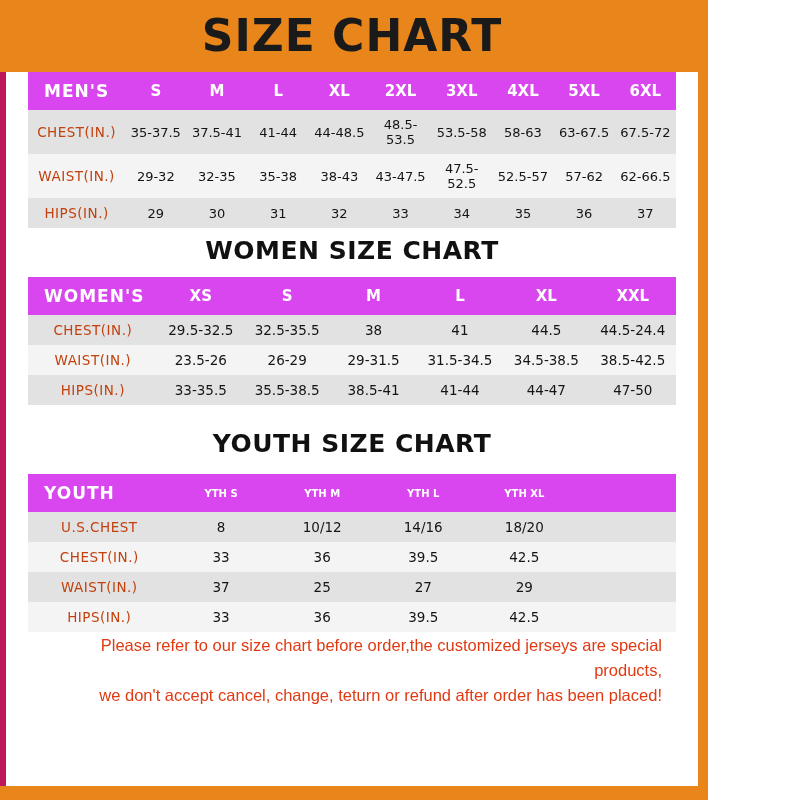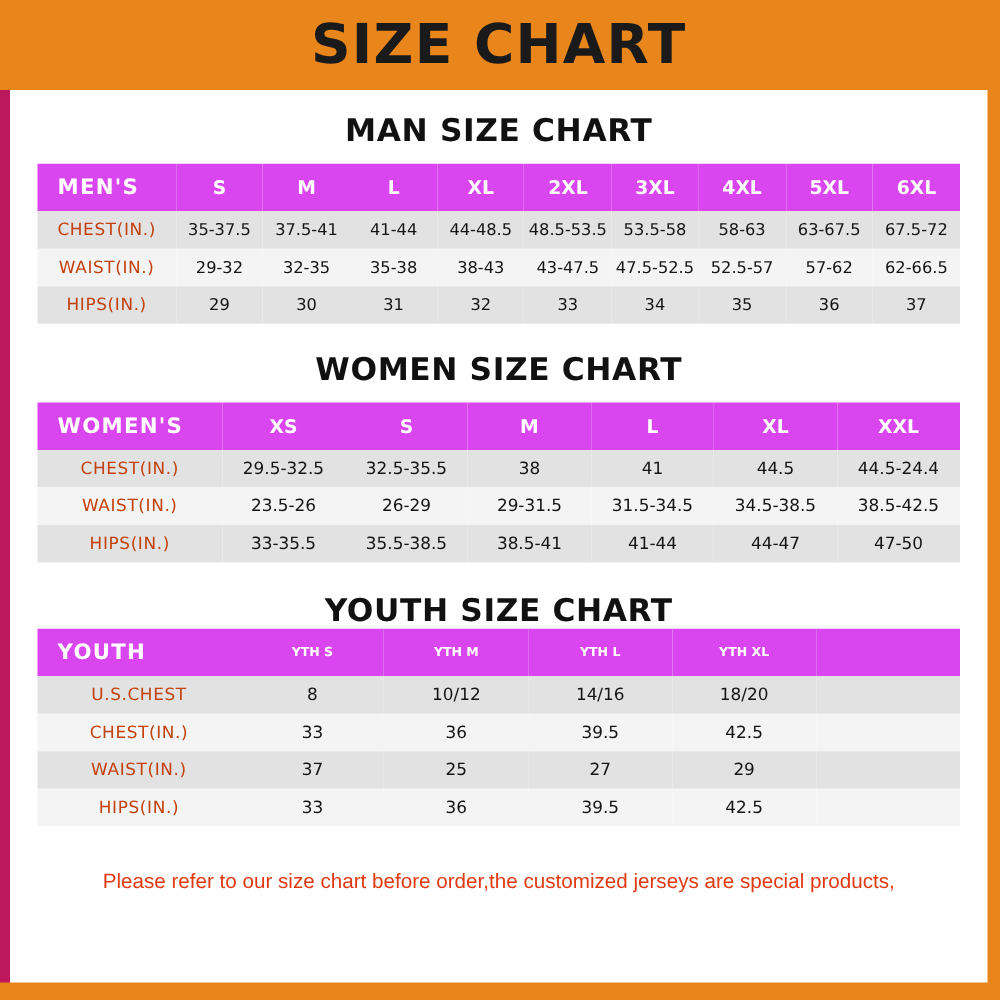--- a/index.html
+++ b/index.html
@@ -8,25 +8,25 @@
   }
   body {
     width: 800px;
     height: 800px;
     background: #ffffff;
     font-family: "Liberation Sans", sans-serif;
     overflow: hidden;
   }
   .page {
     position: relative;
-    width: 800px;
+    width: 708px;
     height: 800px;
     background: #ffffff;
     box-sizing: border-box;
-    border-left: 8px solid #be185d;
+    border-left: 6px solid #be185d;
     border-right: 10px solid #e8861c;
   }
   .header-band {
     background: #e8861c;
     height: 72px;
     margin: 0 -10px;
     display: flex;
     align-items: center;
     justify-content: center;
   }
@@ -44,22 +44,22 @@
   }
   .section-title {
     text-align: center;
     font-family: "DejaVu Sans", sans-serif;
     font-weight: bold;
     font-size: 25px;
     color: #111111;
     letter-spacing: 0.5px;
   }
   .sec-man .section-title { margin: 18px 0 12px; }
-  .sec-women .section-title { margin: 22px 0 12px; text-align: center; }
-  .sec-youth .section-title { margin: 24px 0 0; }
+  .sec-women .section-title { margin: 8px 0 12px; text-align: center; }
+  .sec-youth .section-title { margin: 24px 0 16px; }
 
   table.chart {
     width: 100%;
     border-collapse: collapse;
     table-layout: fixed;
   }
   table.chart td, table.chart th {
     text-align: center;
     font-family: "DejaVu Sans", sans-serif;
   }
@@ -94,26 +94,26 @@
 
   
   .men col.c0 { width: 15%; }
   .women col.c0 { width: 20%; }
   .youth col.c0 { width: 22%; }
   .youth thead th.colhead { font-size: 10px; }
   .youth tbody td { font-size: 13.5px; }
   .women tbody td { font-size: 13.5px; }
 
   .footnote {
-    margin: 32px 14px 0;
+    margin: 1px 14px 0;
     color: #e03a13;
     font-family: "Liberation Sans", sans-serif;
     font-size: 16.5px;
     line-height: 1.5;
-    text-align: center;
+    text-align: right;
   }
   .footnote .line { display: block; }
   .bottom-band {
     position: absolute;
     left: -10px;
     right: -10px;
     bottom: 0;
     height: 14px;
     background: #e8861c;
   }
@@ -123,21 +123,20 @@
 
 <div class="page">
 
   <div class="header-band">
     <div class="header-title">SIZE CHART</div>
   </div>
 
   <div class="content">
 
     <div class="sec-man">
-      <div class="section-title">MAN SIZE CHART</div>
       <table class="chart men">
         <colgroup>
           <col class="c0">
             <col>
             <col>
             <col>
             <col>
             <col>
             <col>
             <col>
@@ -307,18 +306,19 @@
             <td>39.5</td>
             <td>42.5</td>
             <td></td>
           </tr>
         </tbody>
       </table>
     </div>
 
     <div class="footnote">
       <span class="line">Please refer to our size chart before order,the customized jerseys are special products,</span>
+      <span class="line">we don't accept cancel, change, teturn or refund after order has been placed!</span>
     </div>
 
   </div>
 
   <div class="bottom-band"></div>
 </div>
 
 </body></html>

